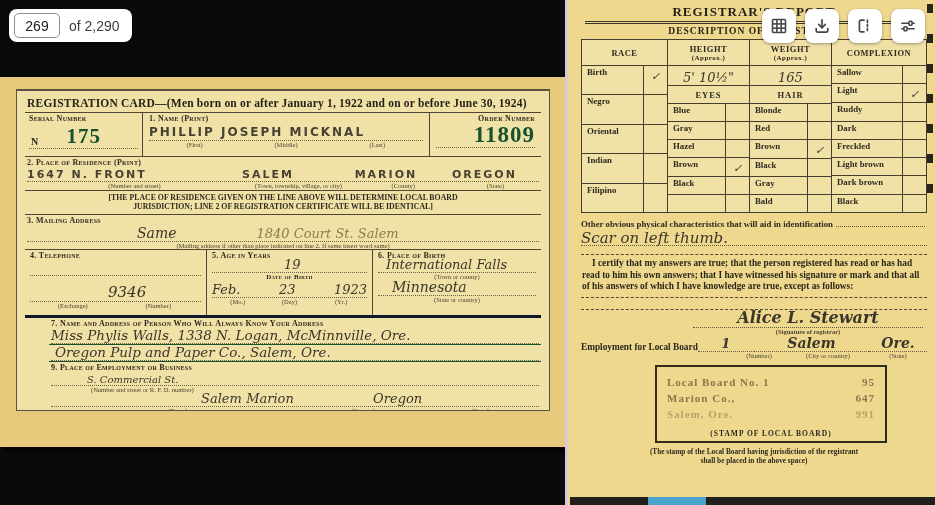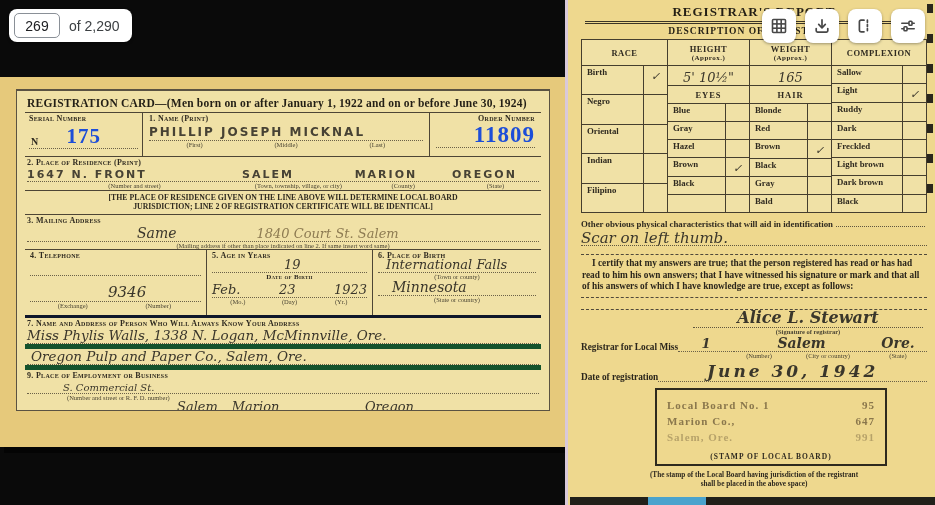--- a/index.html
+++ b/index.html
@@ -34,40 +34,40 @@
     background:#e6c97b; box-shadow:4px 6px 0 rgba(0,0,0,.55); }
   .rc-inner { position:absolute; left:16px; top:12px; width:534px; height:322px;
     background:#f0e1a6; border:1px solid #5a5242; border-top-width:2px;
     padding:4px 8px 2px 8px; overflow:hidden; }
   .rc-title { font-size:11.5px; font-weight:bold; color:#231f16; letter-spacing:.2px;
     border-bottom:1.5px solid #4d4535; padding:2px 0 3px 2px; white-space:nowrap; }
   .rc-row1 { display:flex; border-bottom:1.5px solid #4d4535; height:44px; }
   .rc-serial { width:118px; border-right:1px solid #4d4535; padding:1px 4px; }
   .rc-name { flex:1; padding:1px 6px; }
   .rc-order { width:112px; border-left:1px solid #4d4535; padding:1px 6px; text-align:right; }
-  .big-num { font-size:21px; font-weight:bold; color:#1d4ed8; letter-spacing:1px; line-height:1; }
+  .big-num { font-size:21px; font-weight:bold; color:#14532d; letter-spacing:1px; line-height:1; }
   .serial-line { display:flex; align-items:flex-end; gap:6px; border-bottom:1px dotted #6b6148; margin-top:3px; padding:0 2px 1px 2px;}
   .name-line { display:flex; align-items:flex-end; border-bottom:1px dotted #6b6148; padding-bottom:1px; height:18px;}
   .name-subs { display:flex; }
   .name-subs span { flex:1; }
   .rc-row2 { padding:1px 2px 0 2px; border-bottom:1px solid #4d4535; }
   .res-line { display:flex; align-items:flex-end; border-bottom:1px dotted #6b6148; height:15px; }
   .res-line span, .res-subs span { white-space:nowrap; }
   .res-subs { display:flex; padding-bottom:1px; }
   .rc-notice { text-align:center; font-size:7.8px; font-weight:bold; color:#2f2a20;
     line-height:1.2; padding:2px 0; border-bottom:1px solid #4d4535; }
   .rc-row3 { border-bottom:1px solid #4d4535; padding:1px 2px 0 2px; }
   .mail-line { display:flex; align-items:flex-end; border-bottom:1px dotted #6b6148; height:17px; }
   .rc-row4 { display:flex; border-bottom:3px solid #0f172a; height:68px;justify-content:flex-end; }
   .c4 { padding:1px 5px 0 5px; display:flex; flex-direction:column; }
   .c4a { width:182px; border-right:1px solid #4d4535; }
   .c4b { width:166px; border-right:1px solid #4d4535; }
   .c4c { flex:1; }
   .r4line { border-bottom:1px dotted #6b6148; display:flex; align-items:flex-end; }
-  .rc-row78 { border-bottom:5px solid #14532d; padding:1px 2px 0 2px; }
+  .rc-row78 { border-bottom:1px solid #14532d; padding:1px 2px 0 2px;margin-left:24px; }
   .hw-line { display:flex; align-items:flex-end; border-bottom:1px dotted #6b6148; }
   .rc-affirm { font-size:8.6px; font-weight:bold; color:#2f2a20; padding:2px 0 1px 14px; }
 
   
   .card-right { position:absolute; left:565px; top:0; width:370px; height:505px;
     background:#eed88e; padding:4px 8px 0 16px; }
   .edge-strip { position:absolute; left:0; top:0; width:3px; height:100%; background:#d9c9da; }
   .rr-title { font-size:13px; font-weight:bold; color:#241f15; letter-spacing:1px;
     text-align:center; border-bottom:3px double #3a3426; padding-bottom:1px; margin:0 4px; }
   .rr-sub { font-size:9.5px; font-weight:bold; color:#241f15; letter-spacing:1px;
@@ -408,36 +408,32 @@
 
     <div class="dashline"></div>
     <div class="dashline" style="margin-top:11px"></div>
 
     <div class="rr-sig-wrap">
       <div class="hw rr-sig">Alice L. Stewart</div>
       <div class="sub">(Signature of registrar)</div>
     </div>
 
     <div class="rr-line">
-      <span>Registrar for Local Miss</span>
+      <span>Employment for Local Board</span>
       <span class="dotb" style="width:56px;text-align:center"><span class="hw" style="font-size:13px">1</span></span>
       <span class="dotb" style="flex:1;text-align:center"><span class="hw" style="font-size:14px">Salem</span></span>
       <span class="dotb" style="width:58px;text-align:center"><span class="hw" style="font-size:14px">Ore.</span></span>
     </div>
     <div class="rr-subs">
       <span style="width:150px"></span>
       <span style="width:56px;text-align:center">(Number)</span>
       <span style="flex:1;text-align:center">(City or country)</span>
       <span style="width:58px;text-align:center">(State)</span>
     </div>
 
-    <div class="rr-line" style="margin-top:2px">
-      <span>Date of registration</span>
-      <span class="dotb" style="flex:1;text-align:center"><span class="hw" style="font-size:17px;letter-spacing:3px">June 30, 1942</span></span>
-    </div>
 
     <div class="stamp-box">
       <div class="stamp-line">
         <span>Local Board No. 1</span>
         <span>95</span>
       </div>
       <div class="stamp-line">
         <span>Marion Co.,</span>
         <span>647</span>
       </div>

